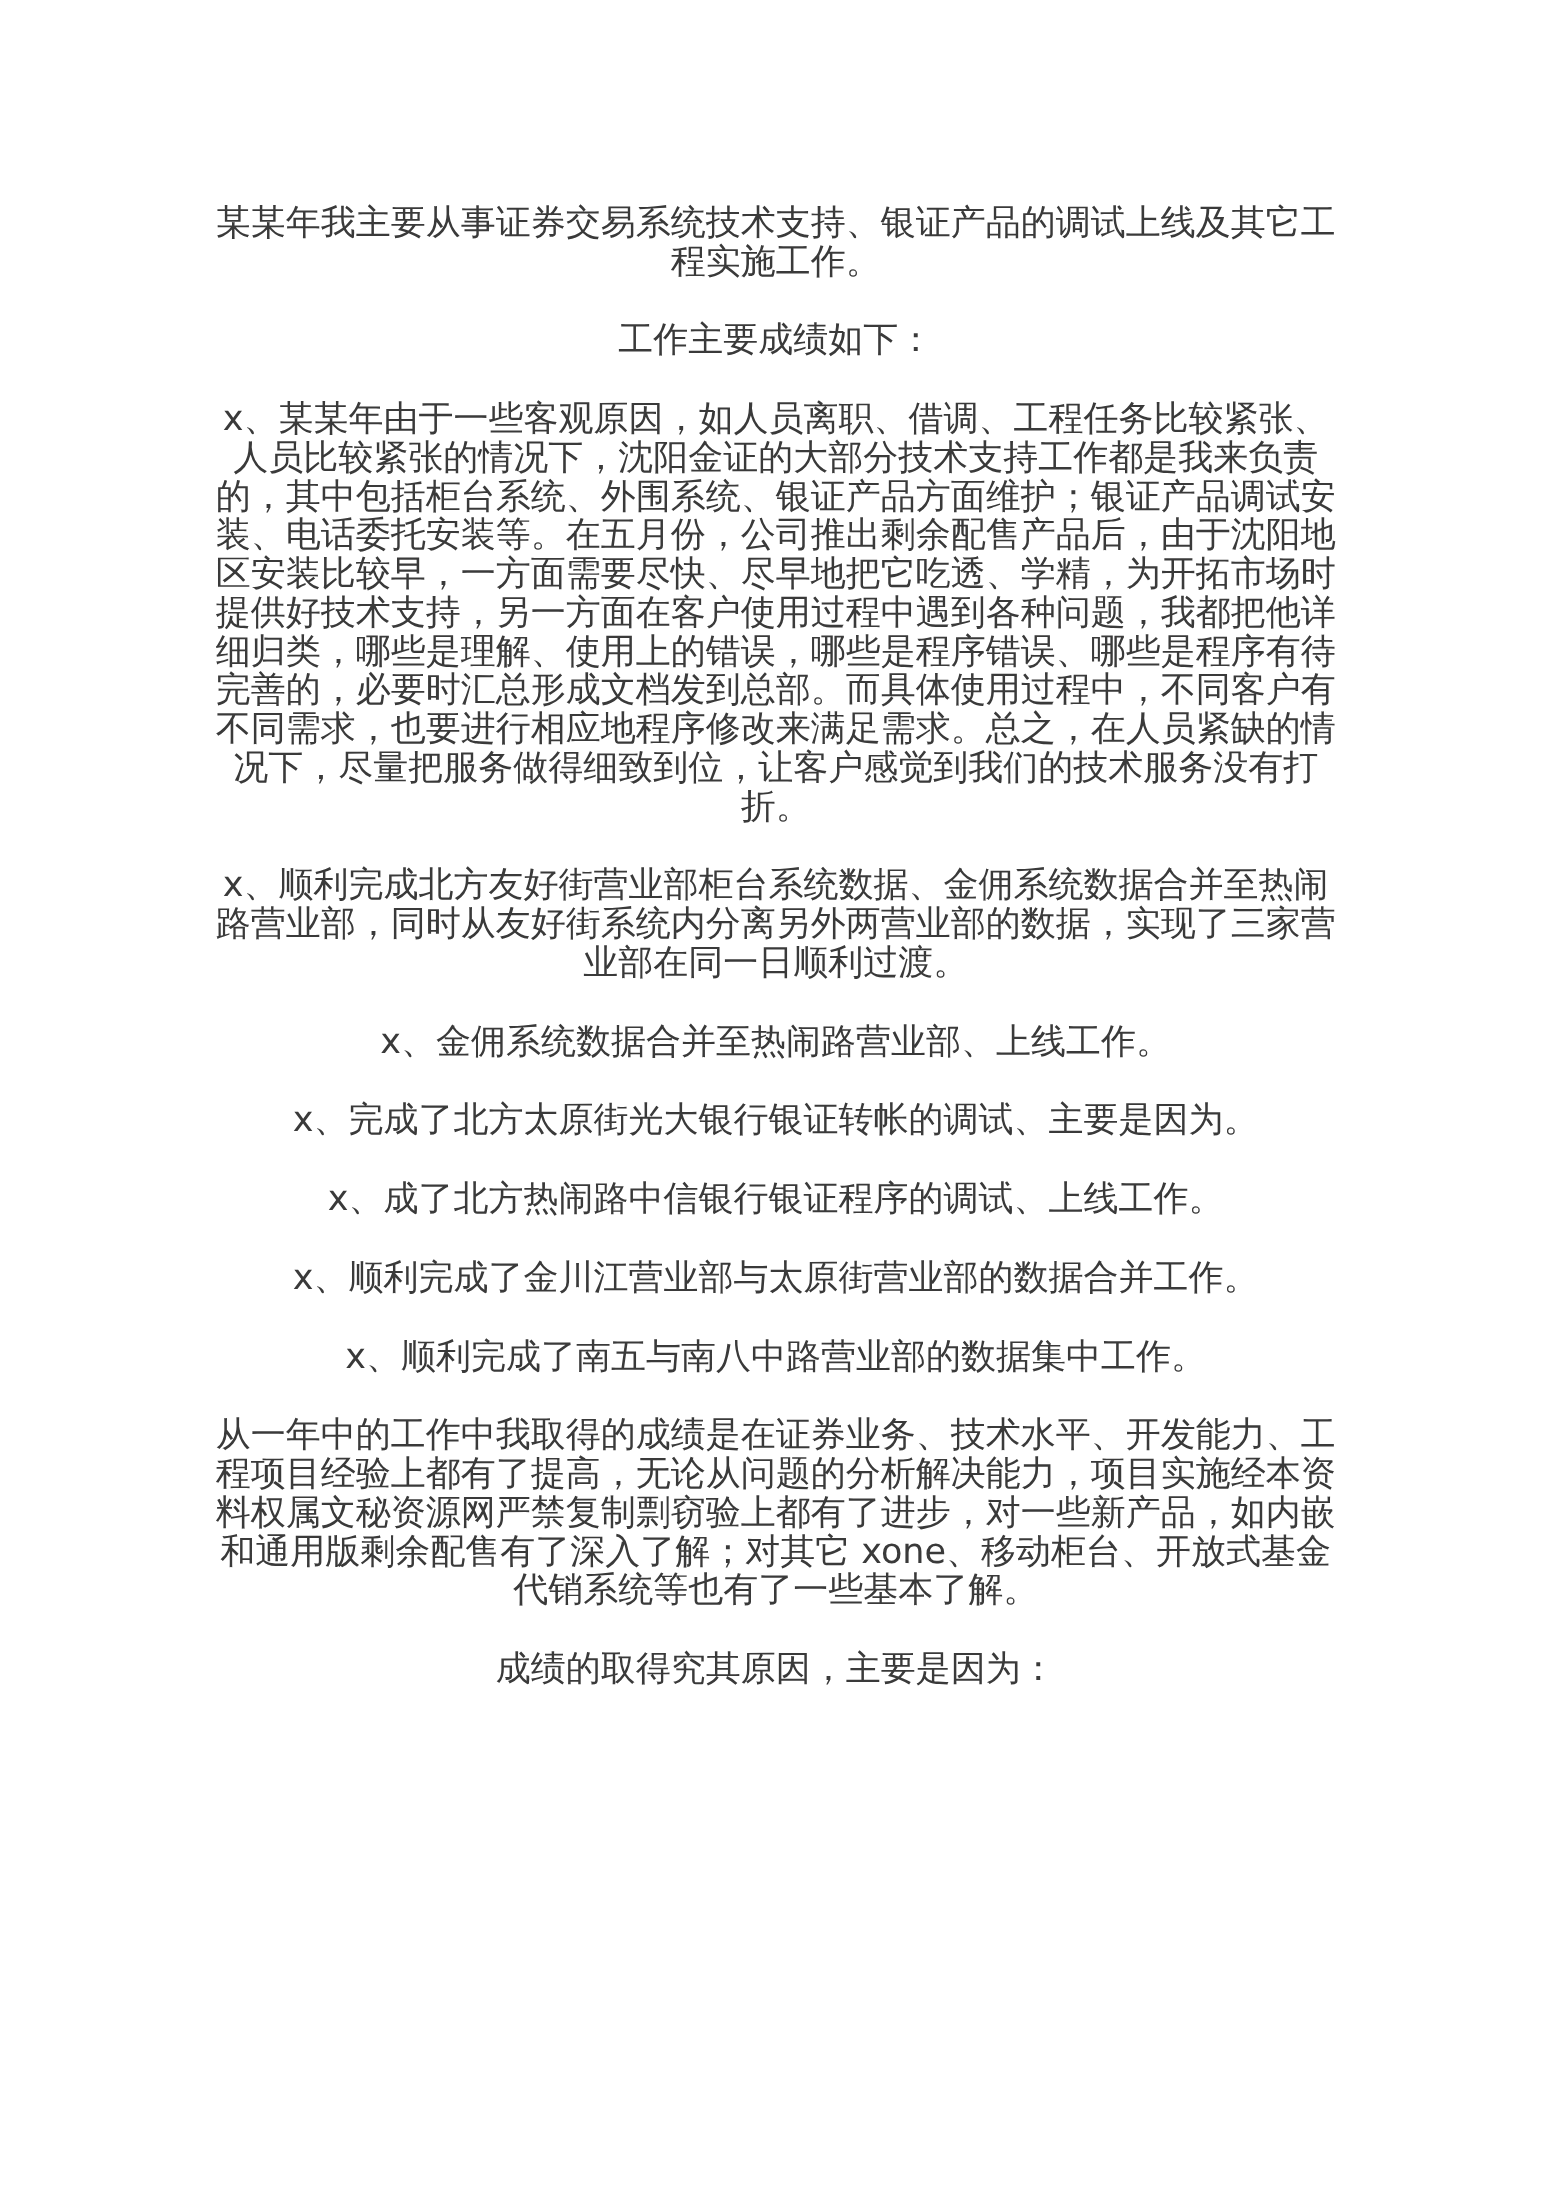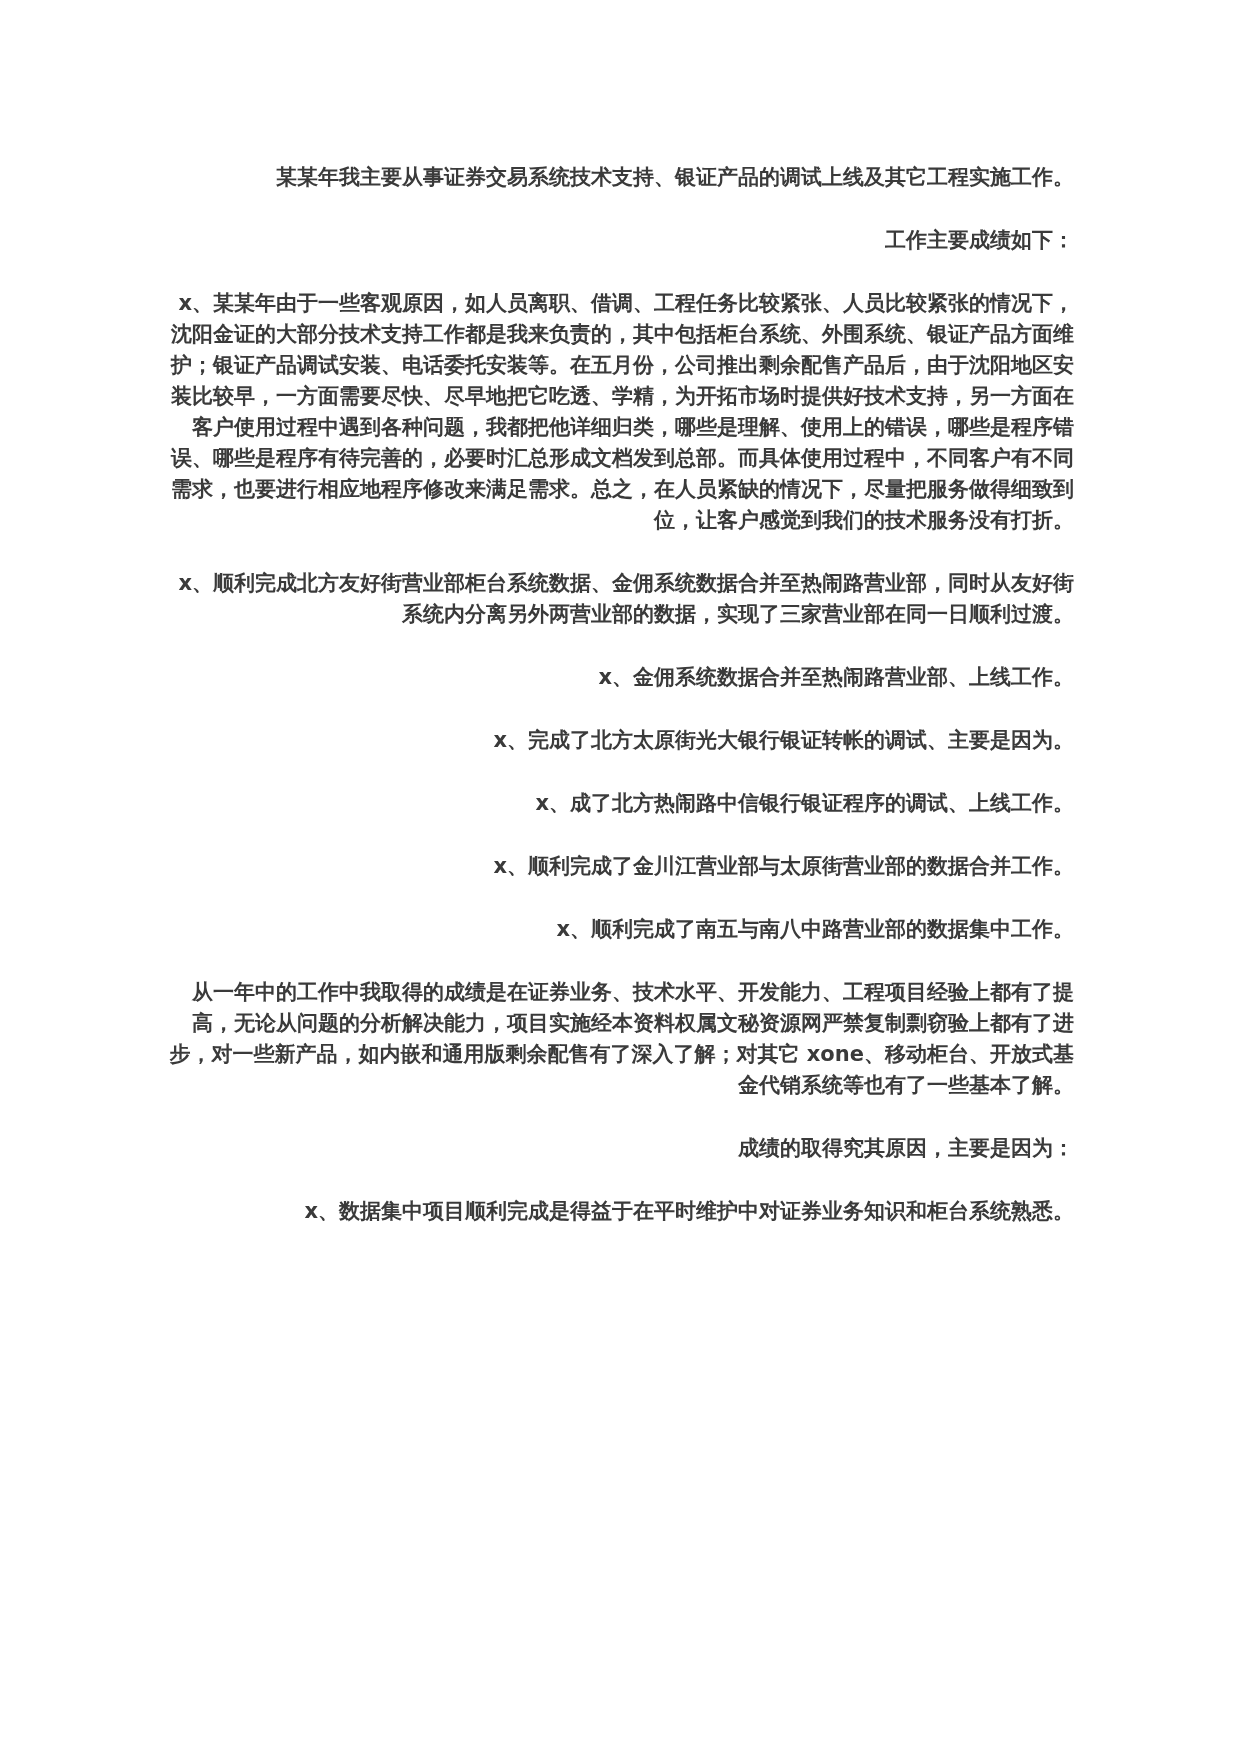--- a/index.html
+++ b/index.html
@@ -11,41 +11,40 @@
     position: relative;
     width: 1240px;
     height: 1754px;
     background: #ffffff;
     box-sizing: border-box;
     padding: 162px 166px 0 167px;
     overflow: hidden;
   }
   .doc p {
     font-family: "DejaVu Sans", "Liberation Sans", sans-serif;
-    font-weight: 700;
-    font-size: 21px;
+    font-weight: 400;
+    font-size: 28px;
     line-height: 31px;
     color: #3a3a3a;
     margin: 0 0 32px 0;
     padding: 0;
-    text-align: right;
+    text-align: center;
     word-break: break-all;
   }
 </style>
 </head>
 <body>
 
 <div class="page">
   <div class="doc">
     <p>某某年我主要从事证券交易系统技术支持、银证产品的调试上线及其它工程实施工作。</p>
     <p>工作主要成绩如下：</p>
     <p>x、某某年由于一些客观原因，如人员离职、借调、工程任务比较紧张、人员比较紧张的情况下，沈阳金证的大部分技术支持工作都是我来负责的，其中包括柜台系统、外围系统、银证产品方面维护；银证产品调试安装、电话委托安装等。在五月份，公司推出剩余配售产品后，由于沈阳地区安装比较早，一方面需要尽快、尽早地把它吃透、学精，为开拓市场时提供好技术支持，另一方面在客户使用过程中遇到各种问题，我都把他详细归类，哪些是理解、使用上的错误，哪些是程序错误、哪些是程序有待完善的，必要时汇总形成文档发到总部。而具体使用过程中，不同客户有不同需求，也要进行相应地程序修改来满足需求。总之，在人员紧缺的情况下，尽量把服务做得细致到位，让客户感觉到我们的技术服务没有打折。</p>
     <p>x、顺利完成北方友好街营业部柜台系统数据、金佣系统数据合并至热闹路营业部，同时从友好街系统内分离另外两营业部的数据，实现了三家营业部在同一日顺利过渡。</p>
     <p>x、金佣系统数据合并至热闹路营业部、上线工作。</p>
     <p>x、完成了北方太原街光大银行银证转帐的调试、主要是因为。</p>
     <p>x、成了北方热闹路中信银行银证程序的调试、上线工作。</p>
     <p>x、顺利完成了金川江营业部与太原街营业部的数据合并工作。</p>
     <p>x、顺利完成了南五与南八中路营业部的数据集中工作。</p>
     <p>从一年中的工作中我取得的成绩是在证券业务、技术水平、开发能力、工程项目经验上都有了提高，无论从问题的分析解决能力，项目实施经本资料权属文秘资源网严禁复制剽窃验上都有了进步，对一些新产品，如内嵌和通用版剩余配售有了深入了解；对其它 xone、移动柜台、开放式基金代销系统等也有了一些基本了解。</p>
     <p>成绩的取得究其原因，主要是因为：</p>
-    <p>x、数据集中项目顺利完成是得益于在平时维护中对证券业务知识和柜台系统熟悉。</p>
   </div>
 </div>
 
 </body></html>

